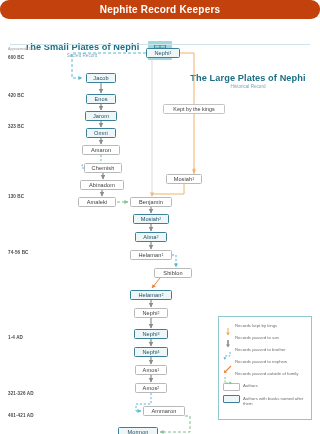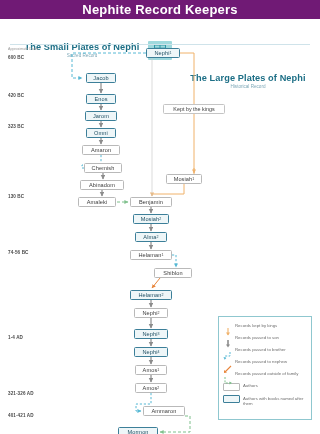--- a/index.html
+++ b/index.html
@@ -7,25 +7,26 @@
     width:320px;height:434px;
     background:#ffffff;
     font-family:"Liberation Sans", sans-serif;
     overflow:hidden;
     position:relative;
     color:#404040;
   }
   
   #title-bar{
     position:absolute;left:0;top:0;width:320px;height:19px;
-    background:#701a75;
+    background:#c2410c;
     color:#ffffff;
-    font-size:13px;font-weight:bold;
+    font-size:10px;font-weight:bold;
     display:flex;align-items:center;justify-content:center;
     letter-spacing:.2px;
+    border-radius:9px;
   }
   #subheader{
     position:absolute;left:0;top:19px;width:320px;height:25px;
     background:#ffffff;
   }
   .col-head{position:absolute;text-align:center;}
   .col-head .ch-title{
     font-size:9.2px;font-weight:bold;color:#1d6f86;letter-spacing:.1px;
     white-space:nowrap;
   }

